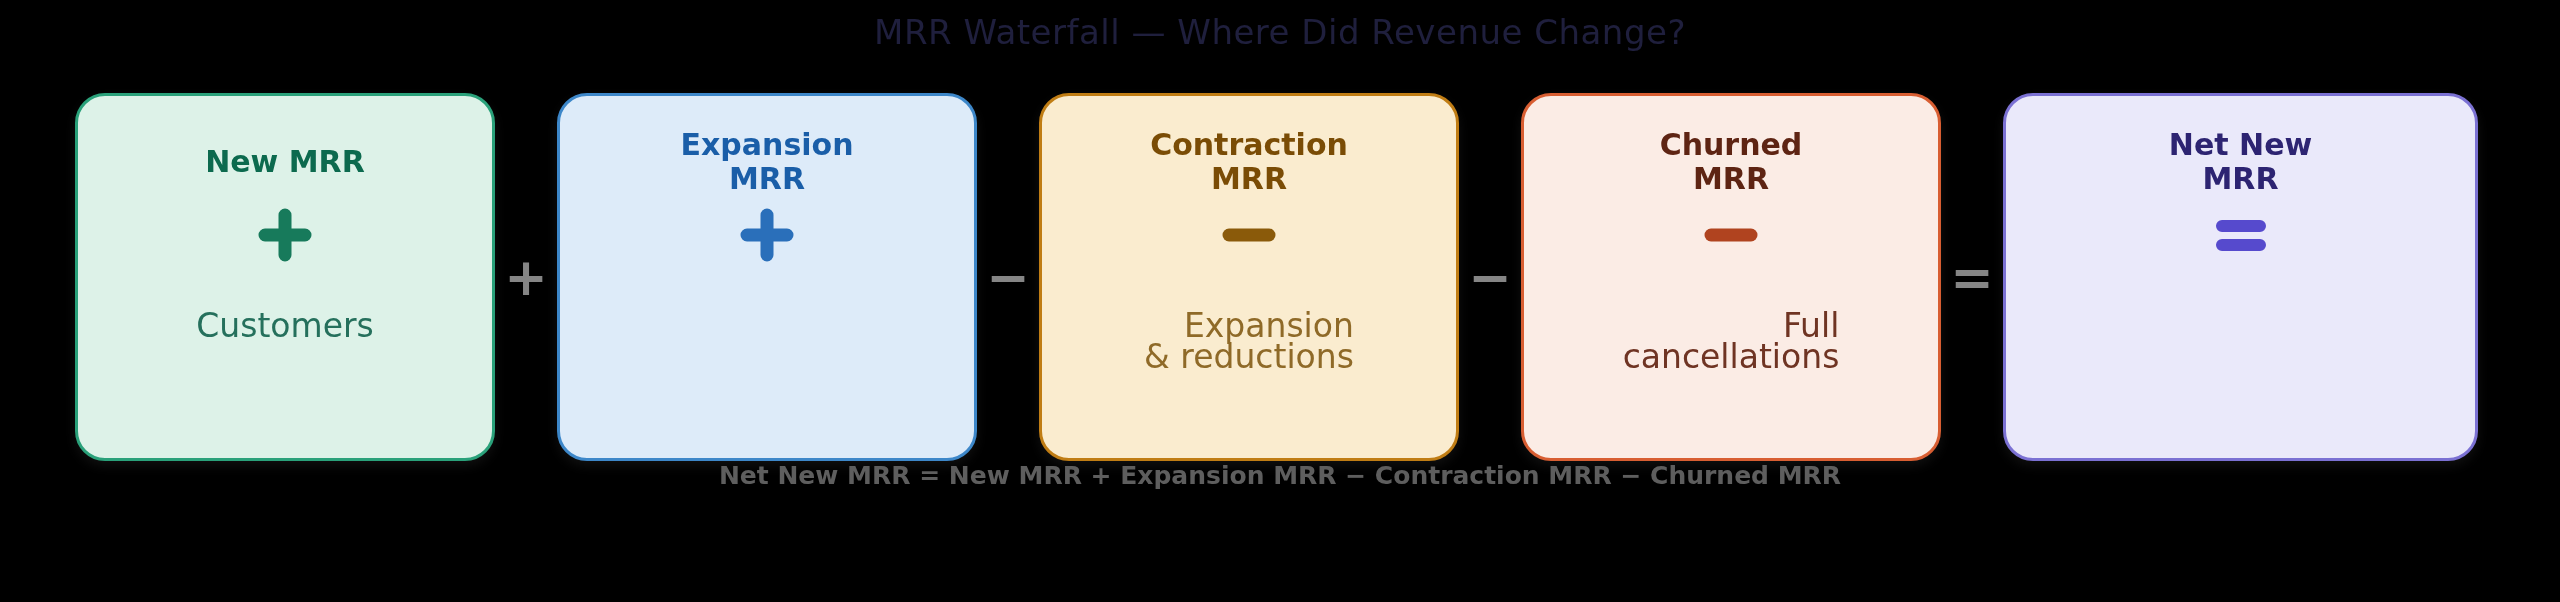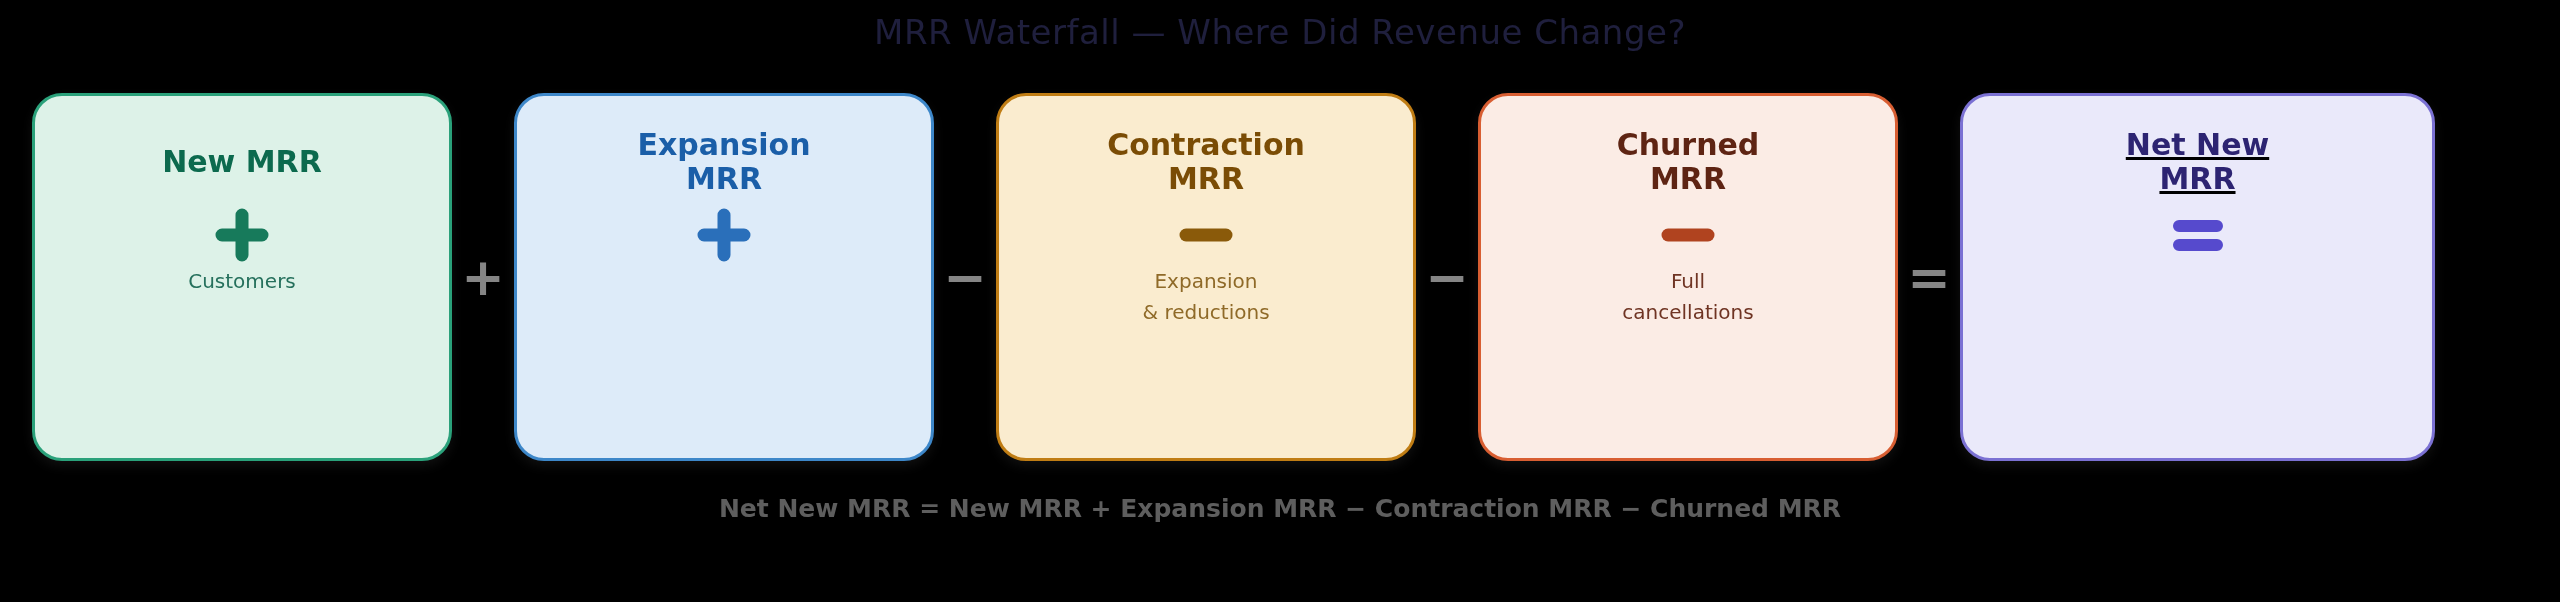--- a/index.html
+++ b/index.html
@@ -13,36 +13,36 @@
     padding-top: 12px;
     text-align: center;
     font-size: 34px;
     font-weight: normal;
     line-height: 40px;
     color: var(--title-color, #1f1f3d);
     letter-spacing: 0.5px;
   }
   .cards-row {
     margin-top: 41px;
-    padding: 0 32px;
+    padding: 0 75px;
     display: flex;
     align-items: stretch;
   }
   .card {
     flex: 0 0 420px;
     height: 368px;
     background: var(--bg, #eee);
     border: 3px solid var(--border, #999);
     border-radius: 30px;
     display: flex;
     flex-direction: column;
     align-items: center;
     box-shadow: 0 5px 12px rgba(110,110,110,0.15);
   }
-  .card.wide { flex-basis: 475px; text-decoration: underline; }
+  .card.wide { flex-basis: 475px; }
   .card-title {
     margin-top: 30px;
     min-height: 72px;
     display: flex;
     flex-direction: column;
     justify-content: center;
     text-align: center;
     font-size: 30px;
     font-weight: bold;
     line-height: 34px;
@@ -50,38 +50,38 @@
   }
   .card-icon {
     height: 62px;
     margin-top: 6px;
     display: flex;
     align-items: center;
     justify-content: center;
     color: var(--icon, #333);
   }
   .card-desc {
-    text-align: center;
-    font-size: 20px;
+    margin-top: 44px;
+    text-align: right;
+    font-size: 33px;
     line-height: 31px;
     font-weight: normal;
     color: var(--text, #333);
   }
   .op {
     flex: 0 0 62px;
     display: flex;
     align-items: center;
     justify-content: center;
     font-size: 52px;
     font-weight: bold;
     color: var(--operator-color, #858585);
     user-select: none;
   }
   .formula {
-    margin-top: 33px;
     text-align: center;
     font-size: 25px;
     font-weight: bold;
     color: var(--formula-color, #5e5e5e);
   }
 </style>
 </head>
 <body style="--page-bg: #000000; --title-color: #1f1f3d; --formula-color: #5e5e5e; --operator-color: #858585;">
 
 <h1 class="page-title">MRR Waterfall — Where Did Revenue Change?</h1>

